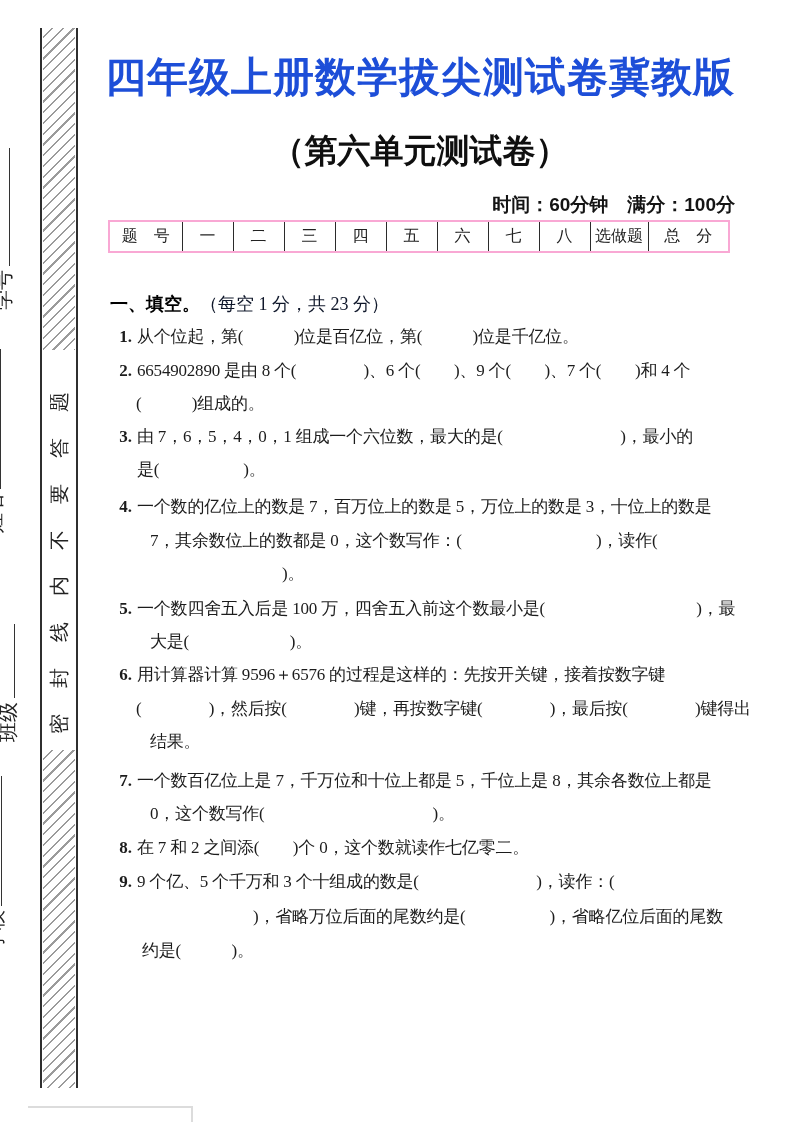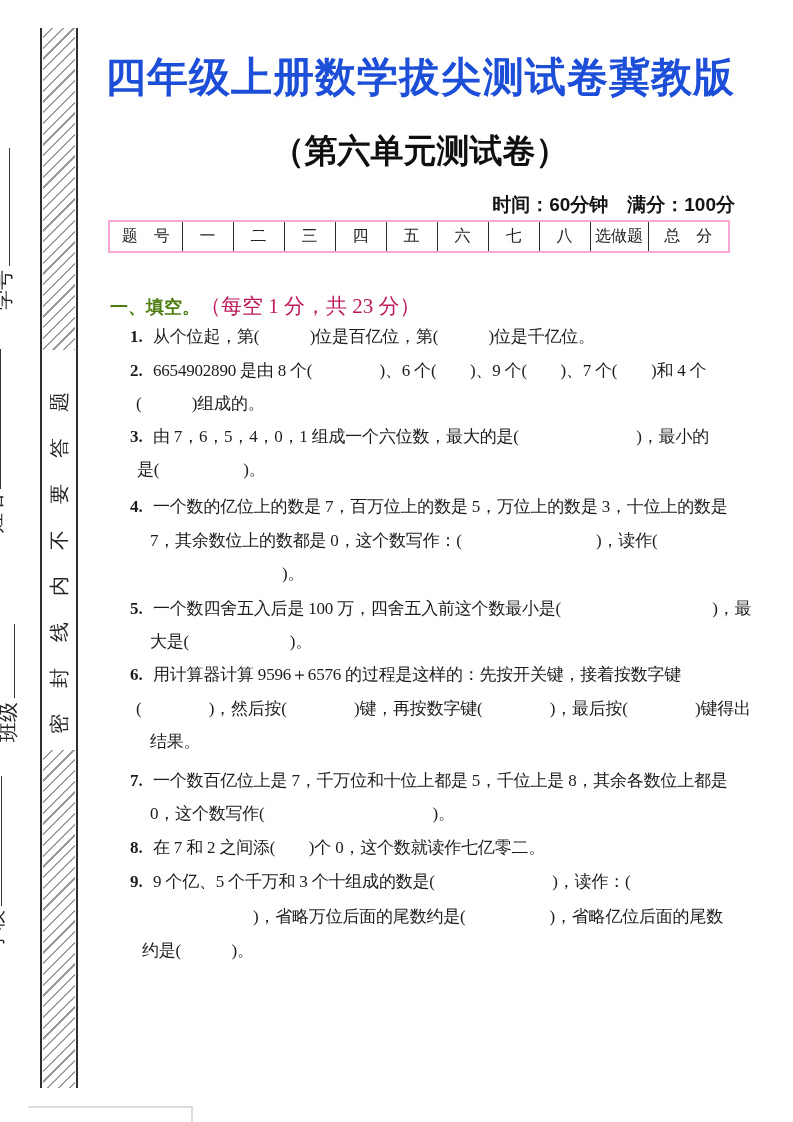--- a/index.html
+++ b/index.html
@@ -50,27 +50,27 @@
   
   table.score{
     position:absolute;left:108px;top:220px;width:622px;
     border-collapse:collapse;table-layout:fixed;font-size:16px;color:#222;
     border:2px solid #f9a8d4;
   }
   table.score td{border:1px solid #2b2b2b;text-align:center;height:29px;padding:0;overflow:hidden;}
   table.score tr.r2 td{height:30px;}
   
   .sec{position:absolute;left:110px;top:292px;white-space:nowrap;}
-  .sec .b{font-family:Liberation Sans, sans-serif;font-weight:700;font-size:18px;color:#4d7c0f;}
-  .sec .n{font-size:21px;color:#be185d;}
+  .sec .b{font-family:Liberation Sans, sans-serif;font-weight:700;font-size:18px;color:#000000;}
+  .sec .n{font-size:18px;color:#0f172a;}
   .ln{
     position:absolute;left:150px;font-size:17px;letter-spacing:-0.2px;
     white-space:nowrap;color:#1c1c1c;line-height:22px;
   }
-  .ln.q{left:130px;}
+  .ln.q{left:114px;text-align:center;}
   .qnum{display:inline-block;width:23px;font-weight:700;letter-spacing:0;}
   
   .edge-h{position:absolute;left:28px;top:1106px;width:164px;height:2px;background:#dcdcdc;}
   .edge-v{position:absolute;left:191px;top:1106px;width:2px;height:16px;background:#dcdcdc;}
 </style>
 </head>
 <body>
 
 <div class="fld fld-xuehao"><span>学号</span><span class="rule"></span></div>
 <div class="fld fld-xingming"><span>姓名</span><span class="rule"></span></div>

